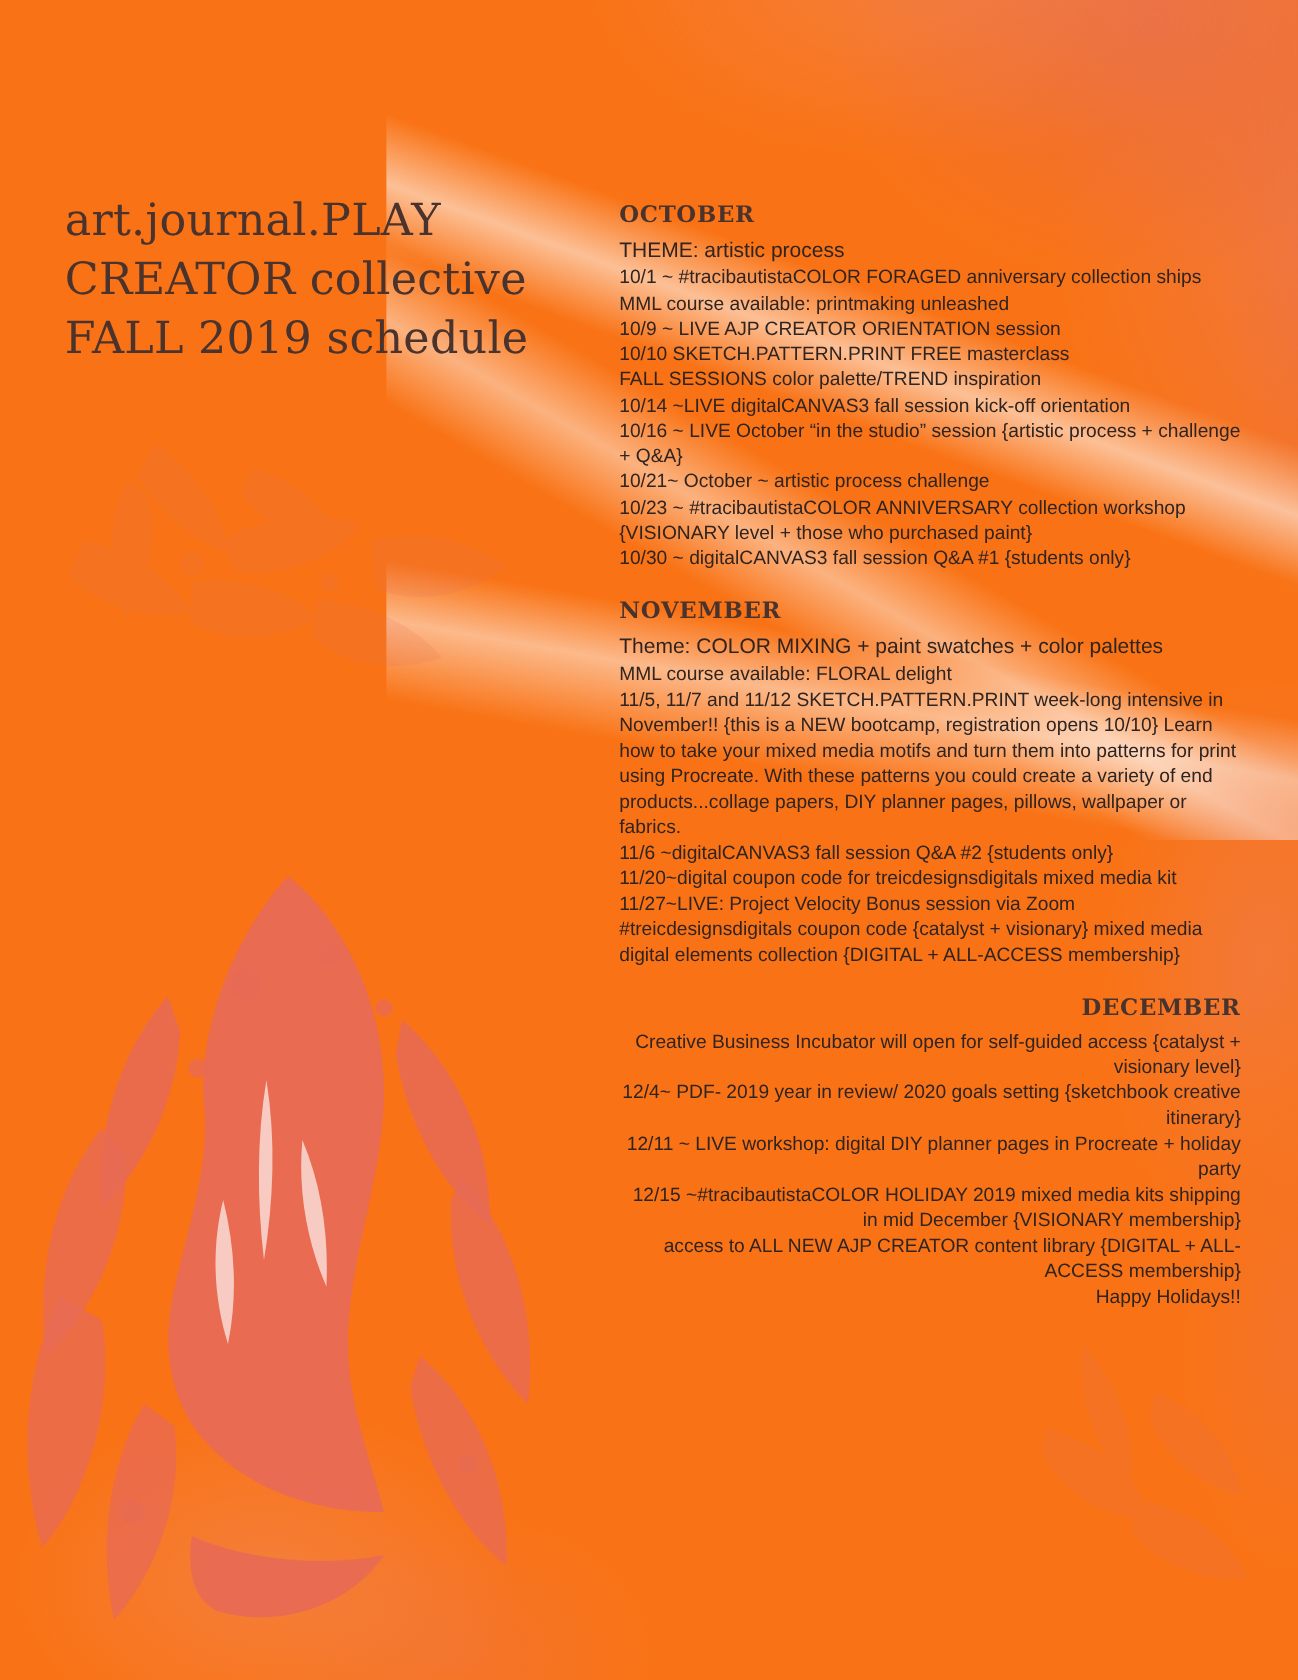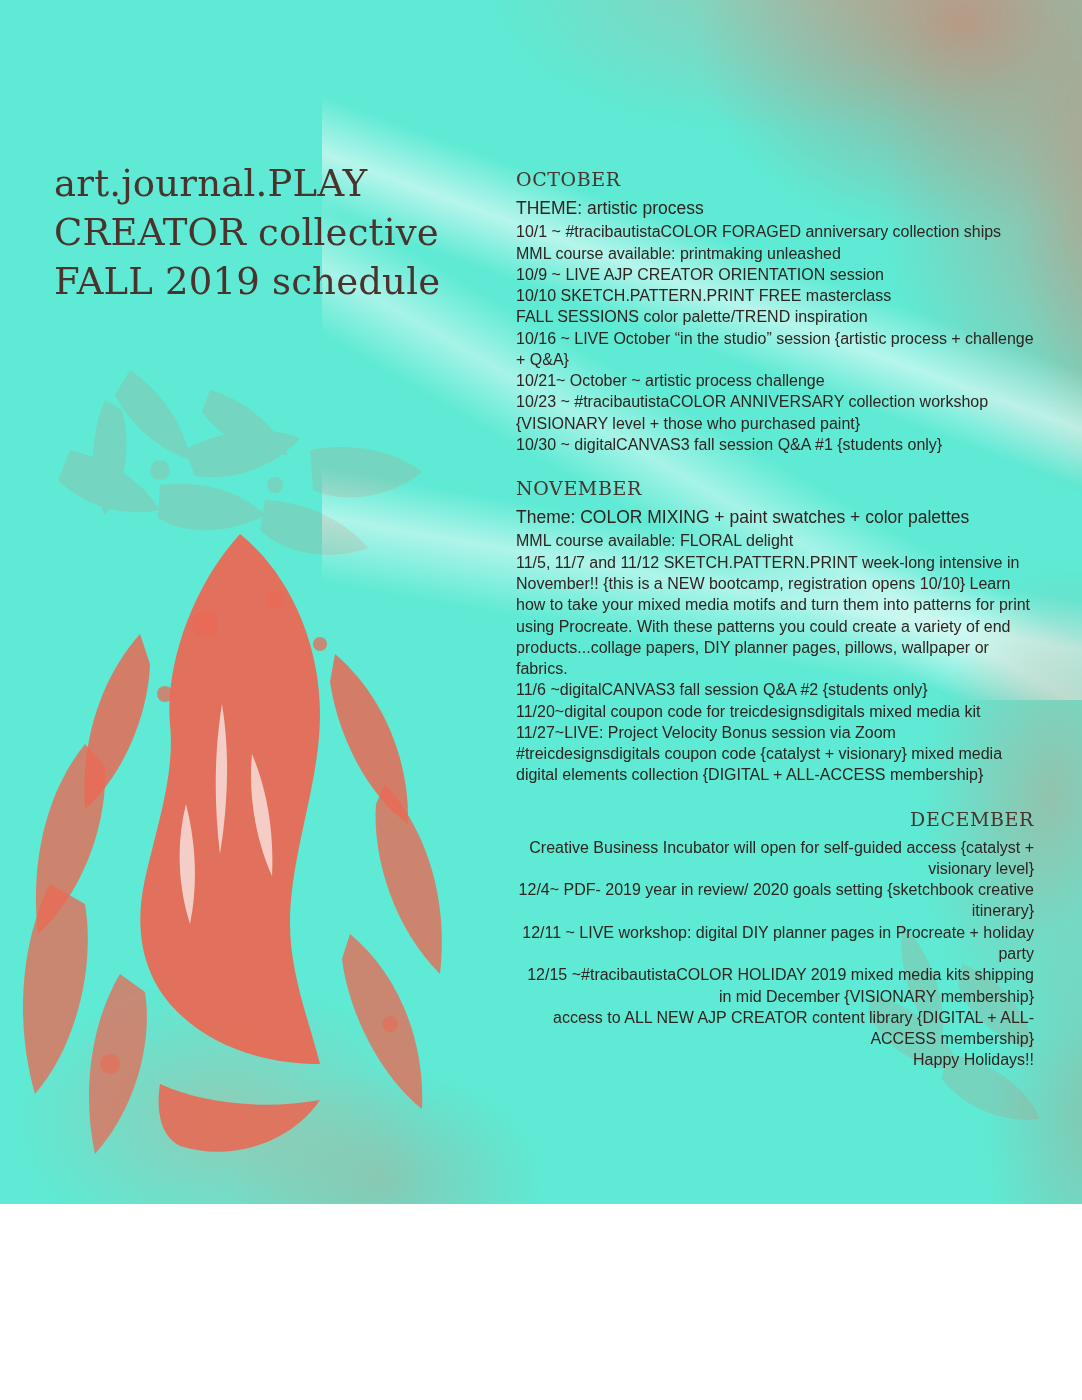--- a/index.html
+++ b/index.html
@@ -7,23 +7,23 @@
     padding: 0;
     background: #ffffff;
   }
   body {
     font-family: "Liberation Sans", sans-serif;
     color: #3a2b26;
   }
   #page {
     position: relative;
     width: 1082px;
-    height: 1204px;
+    height: 1400px;
     overflow: hidden;
-    background: #5eead4;
+    background: #f97316;
   }
 
   
   .art-layer {
     position: absolute;
     pointer-events: none;
   }
 
   
   .brush-top {
@@ -118,21 +118,21 @@
     left: 516px;
     top: 168px;
     width: 518px;
   }
 
   .month-block { margin-bottom: 22px; }
   .month-block:last-child { margin-bottom: 0; text-align: right; }
 
   .month-name {
     font-family: "DejaVu Serif", serif;
-    font-weight: normal;
+    font-weight: bold;
     font-size: 19px;
     letter-spacing: 0.6px;
     color: #4a332c;
     margin-bottom: 7px;
   }
   .theme-line {
     font-size: 17.5px;
     font-weight: normal;
     color: #2f2420;
     line-height: 1.33;
@@ -225,20 +225,21 @@
     <div class="schedule">
 
       <div class="month-block">
         <div class="month-name">OCTOBER</div>
         <div class="theme-line">THEME: artistic process</div>
         <div class="entry">10/1 ~ #tracibautistaCOLOR FORAGED anniversary collection ships</div>
         <div class="entry">MML course available: printmaking unleashed</div>
         <div class="entry">10/9 ~ LIVE AJP CREATOR ORIENTATION session</div>
         <div class="entry">10/10 SKETCH.PATTERN.PRINT FREE masterclass</div>
         <div class="entry">FALL SESSIONS color palette/TREND inspiration</div>
+        <div class="entry">10/14 ~LIVE digitalCANVAS3 fall session kick-off orientation</div>
         <div class="entry">10/16 ~ LIVE October “in the studio” session {artistic process + challenge + Q&amp;A}</div>
         <div class="entry">10/21~ October ~ artistic process challenge</div>
         <div class="entry">10/23 ~ #tracibautistaCOLOR ANNIVERSARY collection workshop {VISIONARY level + those who purchased paint}</div>
         <div class="entry">10/30 ~ digitalCANVAS3 fall session Q&amp;A #1 {students only}</div>
       </div>
 
       <div class="month-block">
         <div class="month-name">NOVEMBER</div>
         <div class="theme-line">Theme: COLOR MIXING + paint swatches + color palettes</div>
         <div class="entry">MML course available: FLORAL delight</div>

